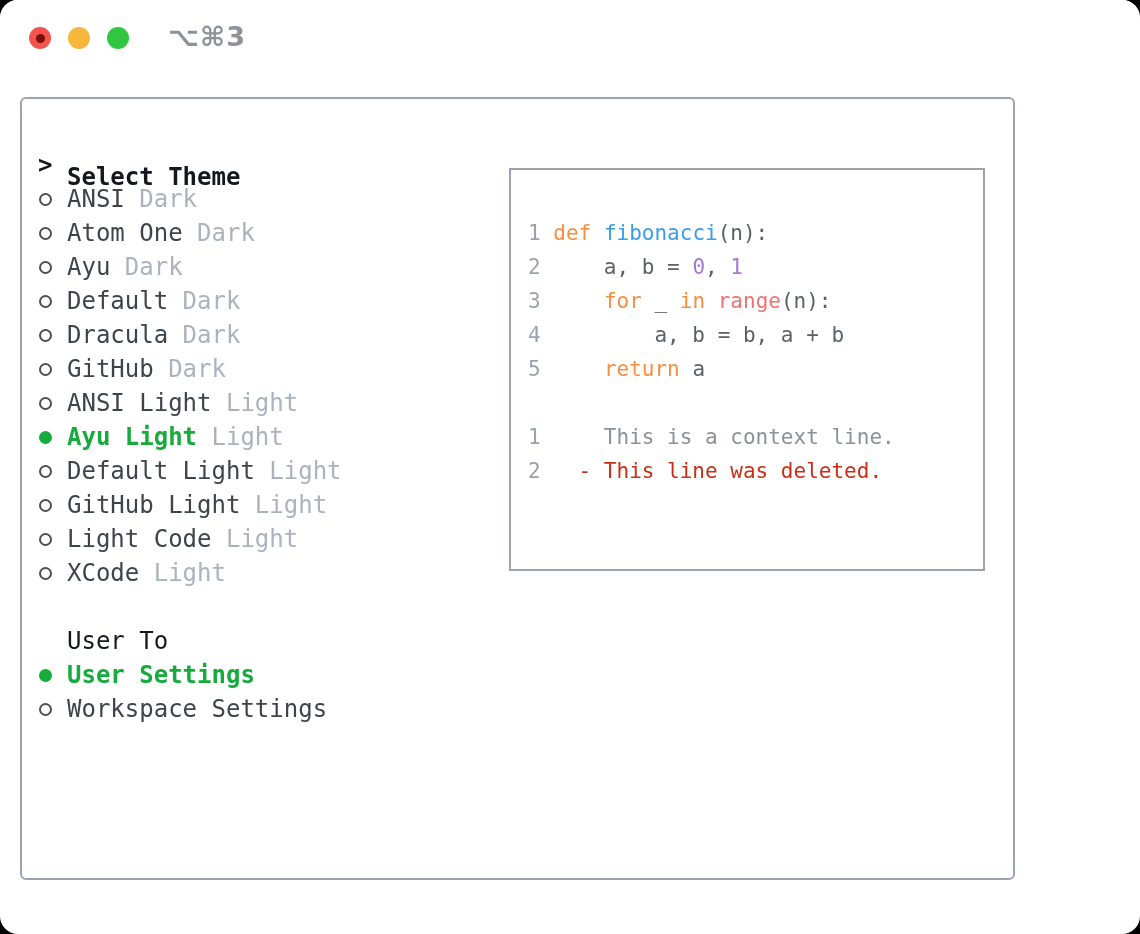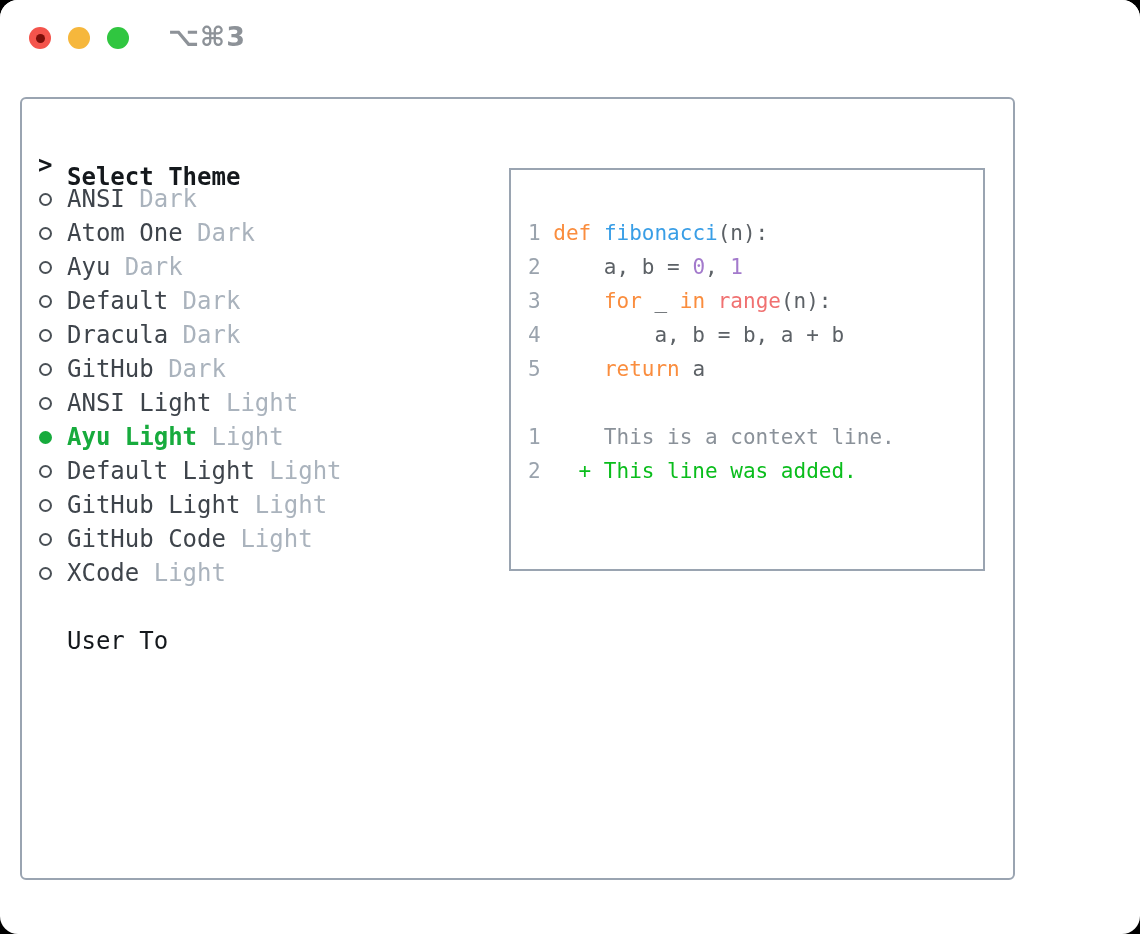--- a/index.html
+++ b/index.html
@@ -92,45 +92,49 @@
           <div class="row"><span class="marker"><span class="bullet"></span></span><span class="item-name">ANSI</span><span class="variant"> Dark</span></div>
           <div class="row"><span class="marker"><span class="bullet"></span></span><span class="item-name">Atom One</span><span class="variant"> Dark</span></div>
           <div class="row"><span class="marker"><span class="bullet"></span></span><span class="item-name">Ayu</span><span class="variant"> Dark</span></div>
           <div class="row"><span class="marker"><span class="bullet"></span></span><span class="item-name">Default</span><span class="variant"> Dark</span></div>
           <div class="row"><span class="marker"><span class="bullet"></span></span><span class="item-name">Dracula</span><span class="variant"> Dark</span></div>
           <div class="row"><span class="marker"><span class="bullet"></span></span><span class="item-name">GitHub</span><span class="variant"> Dark</span></div>
           <div class="row"><span class="marker"><span class="bullet"></span></span><span class="item-name">ANSI Light</span><span class="variant"> Light</span></div>
           <div class="row"><span class="marker"><span class="bullet filled"></span></span><span class="item-name selected">Ayu Light</span><span class="variant"> Light</span></div>
           <div class="row"><span class="marker"><span class="bullet"></span></span><span class="item-name">Default Light</span><span class="variant"> Light</span></div>
           <div class="row"><span class="marker"><span class="bullet"></span></span><span class="item-name">GitHub Light</span><span class="variant"> Light</span></div>
-          <div class="row"><span class="marker"><span class="bullet"></span></span><span class="item-name">GitHub Code</span><span class="variant"> Light</span></div>
+          <div class="row"><span class="marker"><span class="bullet"></span></span><span class="item-name">Light Code</span><span class="variant"> Light</span></div>
           <div class="row"><span class="marker"><span class="bullet"></span></span><span class="item-name">XCode</span><span class="variant"> Light</span></div>
         </div>
 
       <div class="spacer"></div>
 
       <div class="row">
         <span class="marker"></span>
         <span class="apply-title">User To</span>
       </div>
 
+      <div id="apply-list">
+          <div class="row"><span class="marker"><span class="bullet filled"></span></span><span class="item-name selected">User Settings</span></div>
+          <div class="row"><span class="marker"><span class="bullet"></span></span><span class="item-name">Workspace Settings</span></div>
+        </div>
 
       <div class="spacer"></div>
 
     </div>
 
     <div class="right-col">
       <div class="preview-box">
         <div id="preview-lines">
             <div class="pline"><span class="c-num">1 </span><span class="c-kw">def</span><span class="c-plain"> </span><span class="c-fn">fibonacci</span><span class="c-plain">(n):</span></div>
             <div class="pline"><span class="c-num">2 </span><span class="c-plain">    a, b = </span><span class="c-lit">0</span><span class="c-plain">, </span><span class="c-lit">1</span></div>
             <div class="pline"><span class="c-num">3 </span><span class="c-plain">    </span><span class="c-kw">for</span><span class="c-plain"> _ </span><span class="c-kw">in</span><span class="c-plain"> </span><span class="c-call">range</span><span class="c-plain">(n):</span></div>
             <div class="pline"><span class="c-num">4 </span><span class="c-plain">        a, b = b, a + b</span></div>
             <div class="pline"><span class="c-num">5 </span><span class="c-plain">    </span><span class="c-kw">return</span><span class="c-plain"> a</span></div>
             <div class="pline"></div>
             <div class="pline"><span class="c-num">1</span><span class="c-ctx">     This is a context line.</span></div>
-            <div class="pline"><span class="c-num">2</span><span class="c-add">   + This line was added.</span></div>
+            <div class="pline"><span class="c-num">2</span><span class="c-del">   - This line was deleted.</span></div>
           </div>
       </div>
     </div>
 
   </div>
 </div>
 
 </body></html>

